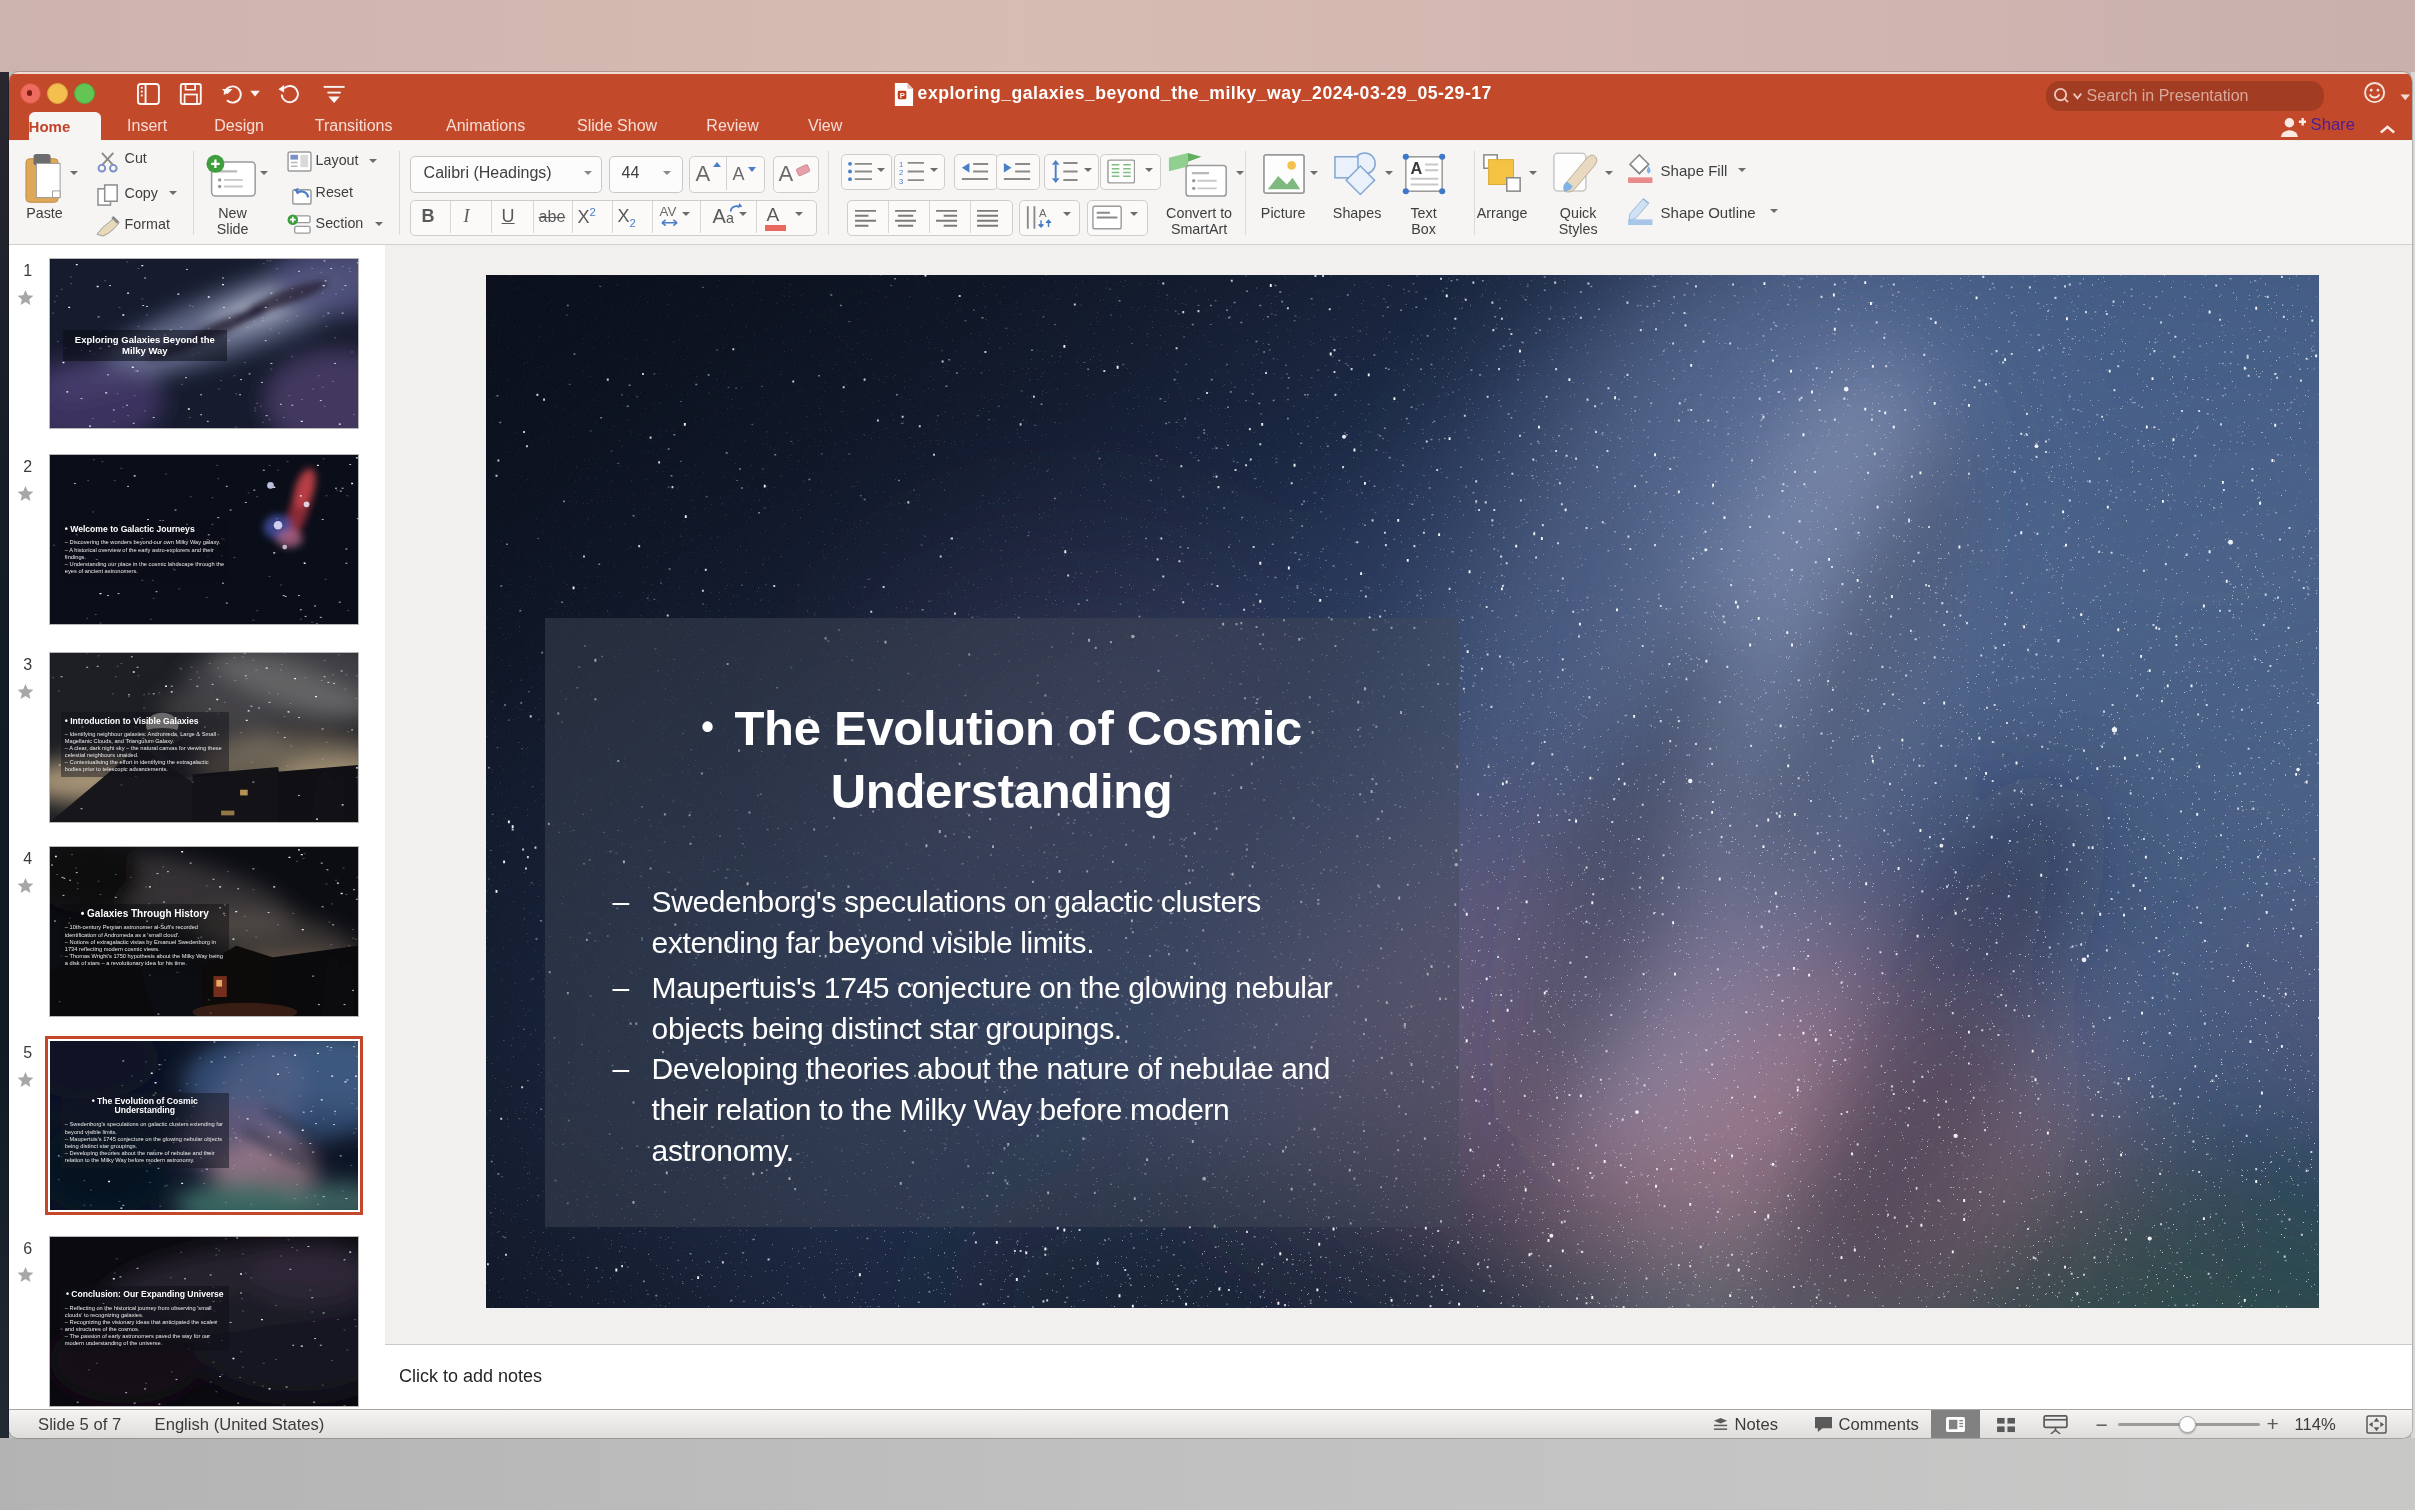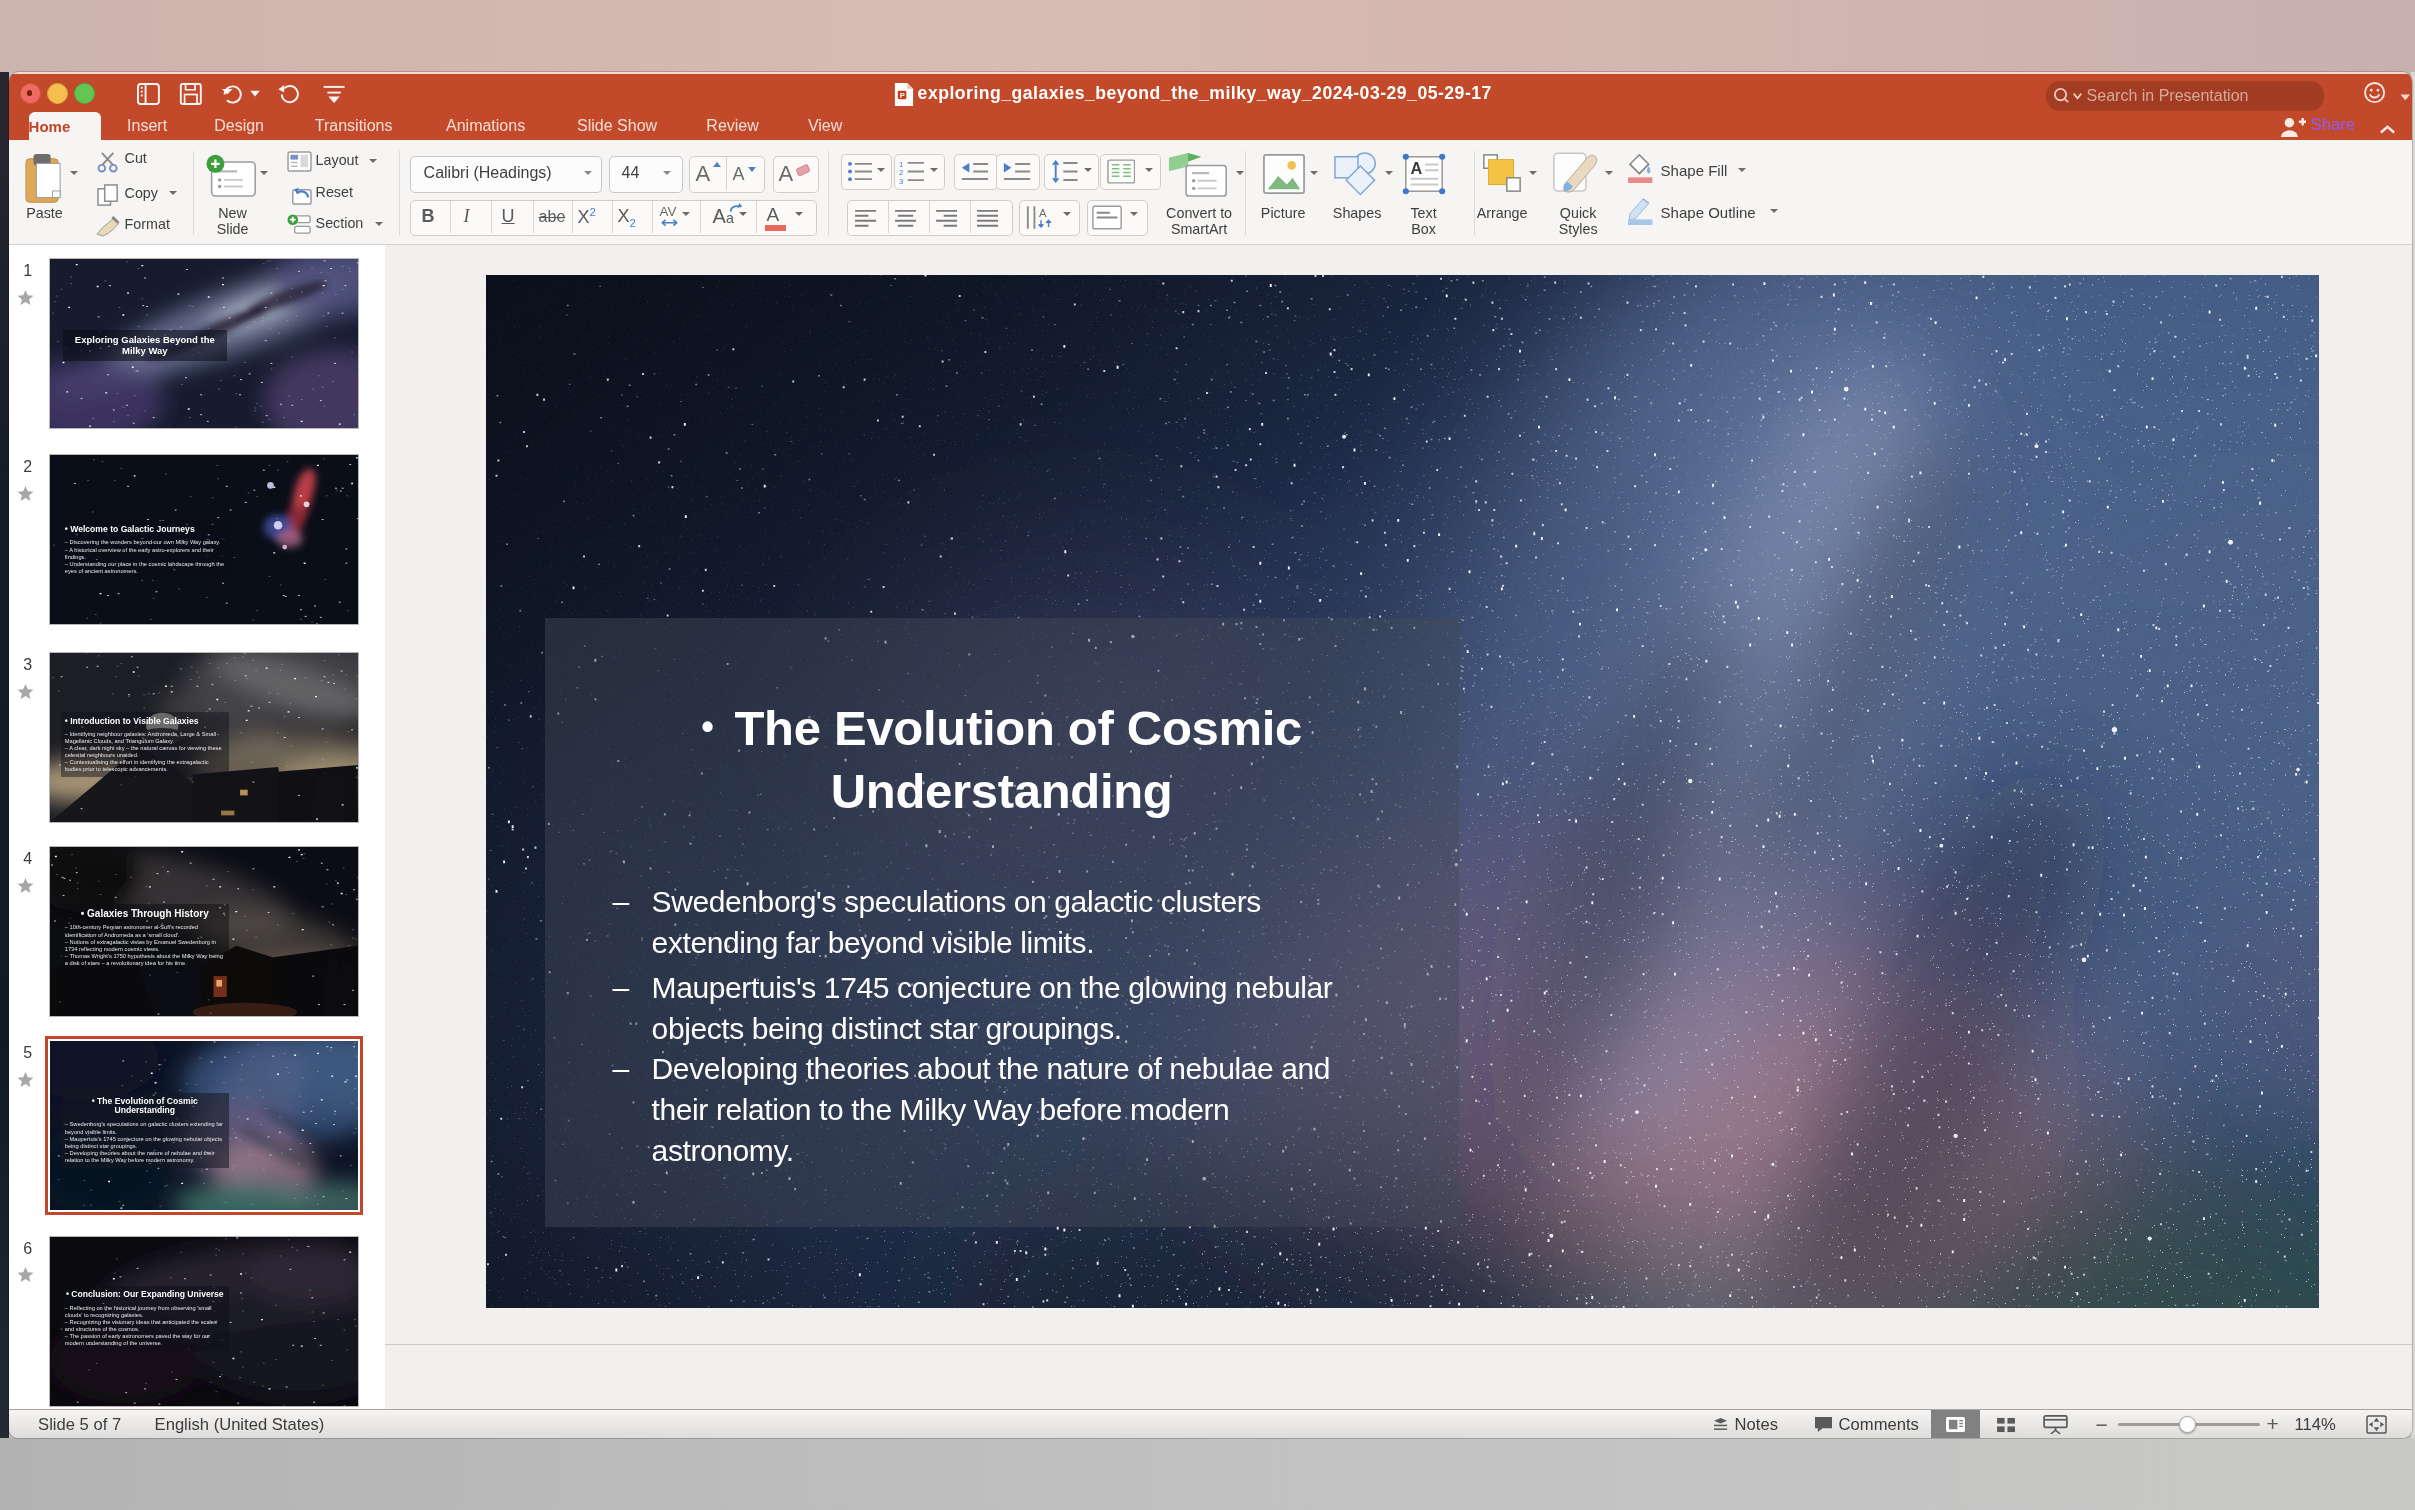--- a/index.html
+++ b/index.html
@@ -119,21 +119,21 @@
       <div class="tab" style="left:279px;width:132px">Transitions</div>
       <div class="tab" style="left:411px;width:132px">Animations</div>
       <div class="tab" style="left:543px;width:131px">Slide Show</div>
       <div class="tab" style="left:674px;width:100px">Review</div>
       <div class="tab" style="left:774px;width:85px">View</div>
       <svg class="abs" style="left:2269px;top:3.8px" width="28.5" height="23" viewBox="0 0 30 24">
         <circle cx="12" cy="7" r="5" fill="#fbeae4"></circle>
           <path d="M3 22 a9 7 0 0 1 18 0 z" fill="#fbeae4"></path>
         <path d="M22 6 h8 M26 2 v8" stroke="#fbeae4" stroke-width="2.5"></path>
       </svg>
-      <div class="abs" style="left:2302px;top:2.9px;font-size:16.6px;color:#8b5cf6">Share</div>
+      <div class="abs" style="left:2302px;top:2.9px;font-size:16.6px;color:#4c1d95">Share</div>
       <svg class="abs" style="left:2369px;top:10.5px" width="19" height="11.4" viewBox="0 0 20 12">
         <path d="M3 10 l7 -6 7 6" fill="none" stroke="#fbeae4" stroke-width="2.6"></path>
       </svg>
     </div>
 
     <div class="abs" id="ribbon">
       <div class="rdiv" style="left:184px"></div>
         <div class="rdiv" style="left:390px"></div>
         <div class="rdiv" style="left:819px"></div>
         <div class="rdiv" style="left:1236px"></div>
@@ -826,20 +826,23 @@
 </svg>
         <div id="slidebox">
           <div id="slide-title"><span style="font-size:36px;vertical-align:5.7px">•</span><span style="display:inline-block;width:21px"></span>The Evolution of Cosmic Understanding</div>
           <div class="sbullet" style="top:263px"><span class="sdash">–</span>Swedenborg's speculations on galactic clusters extending far beyond visible limits.</div>
           <div class="sbullet" style="top:349px"><span class="sdash">–</span>Maupertuis's 1745 conjecture on the glowing nebular objects being distinct star groupings.</div>
           <div class="sbullet" style="top:430px"><span class="sdash">–</span>Developing theories about the nature of nebulae and their relation to the Milky Way before modern astronomy.</div>
         </div>
       </div>
     </div>
     <div class="abs" id="notes-div"></div>
+    <div class="abs" id="notes">
+        <span>Click to add notes</span>
+      </div>
 
     <div class="abs" id="status">
       <div class="abs" style="left:29.5px;top:4.8px">Slide 5 of 7</div>
         <div class="abs" style="left:146px;top:4.8px">English (United States)</div>
         <svg class="abs" style="left:1703px;top:6.7px" width="19" height="15" viewBox="0 0 20 16">
 <path d="M2 4 l7 -3 7 3 -7 3 z" fill="#5a5a5a"></path>
           <g stroke="#5a5a5a" stroke-width="1.6">
             <line x1="2" y1="9" x2="16" y2="9"></line>
             <line x1="2" y1="13" x2="16" y2="13"></line>
           </g>

